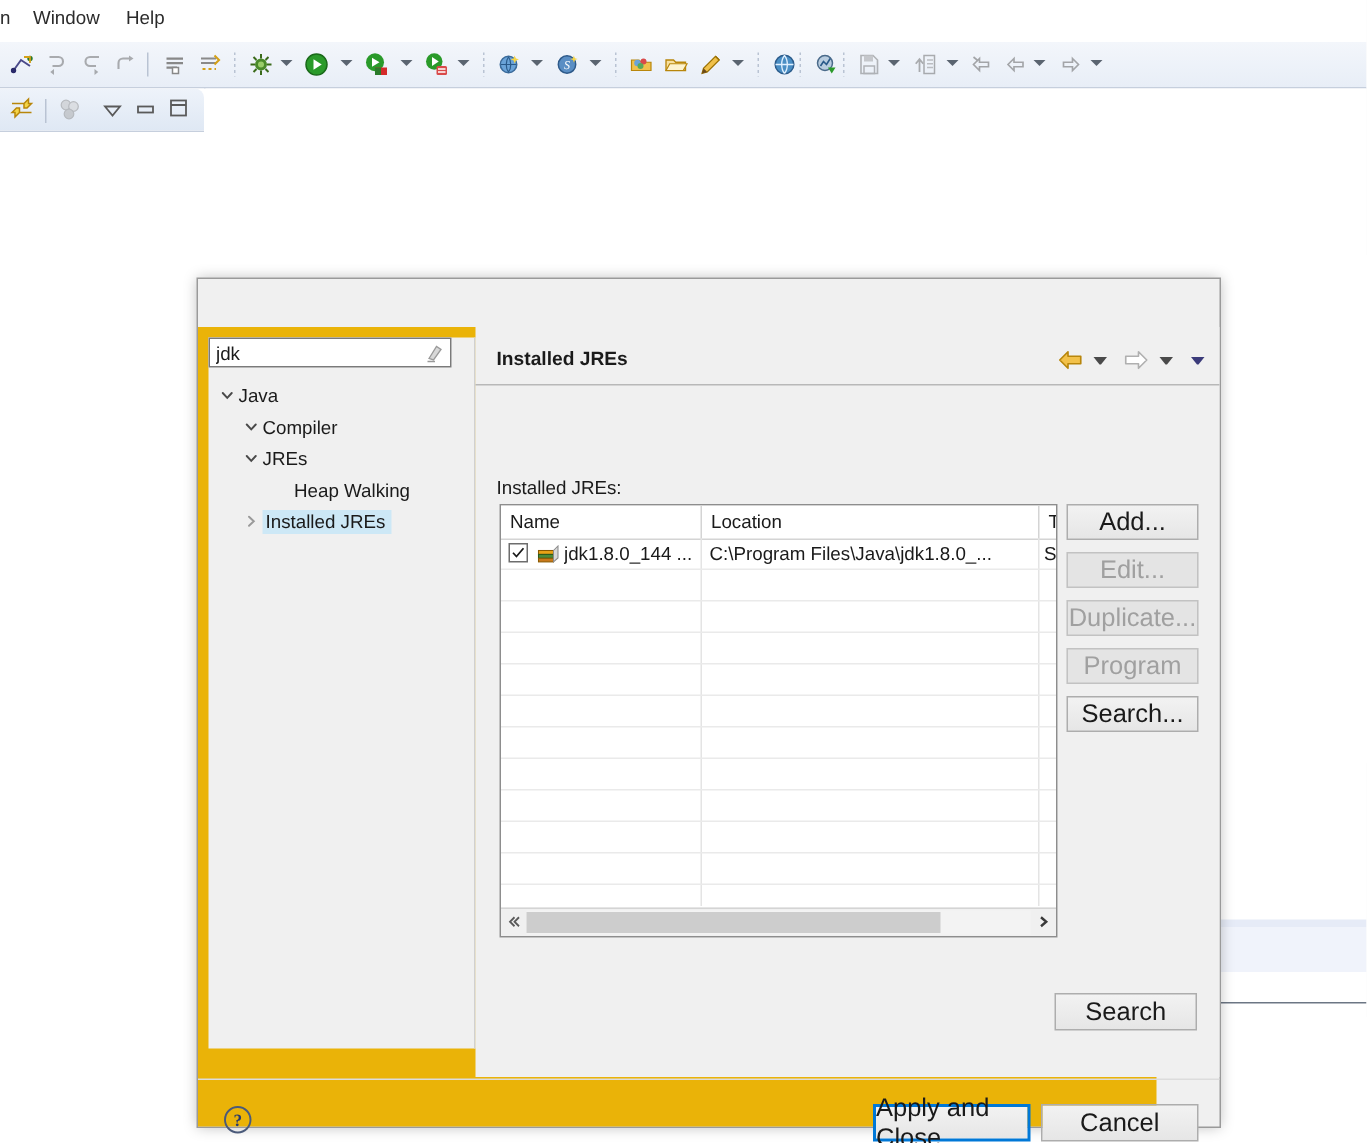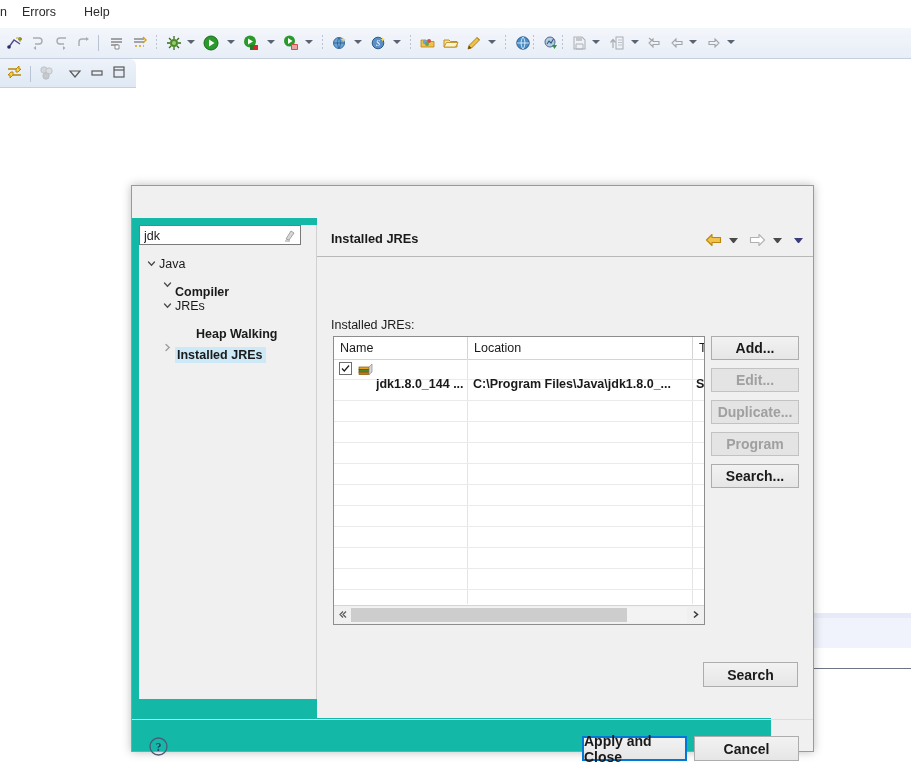--- a/index.html
+++ b/index.html
@@ -96,21 +96,21 @@
     font-size: 12.5px; color: #1a1a1a; letter-spacing: .1px;
   }
   .win-btn {
     position: absolute; top: 0; width: 46px; height: 31px;
     display: flex; align-items: center; justify-content: center;
     cursor: default;
   }
 
   .dlg-body {
     position: absolute; left: 0; top: 32px; width: 639px; height: 533px;
-    background: #14b8a6;
+    background: #eab308;
   }
 
   
   .tree-pane {
     position: absolute; left: 7px; top: 7px;
     width: 177px; height: 474px;
     background: #f0f0f0;
     border-right: 1px solid #d0d0d0;
   }
   .search-box {
@@ -133,21 +133,21 @@
     font-size: 12.5px; color: #1a1a1a; white-space: nowrap;
   }
   .tree-row .twisty {
     width: 16px; height: 21px; display: flex; align-items: center; justify-content: center;
     flex: 0 0 16px;
   }
   .tree-row .tlabel { padding-right: 4px; }
   .tree-row.selected .tlabel {
     background: #cde8f6; padding: 1px 4px 1px 2px;
   }
-  .bold { font-weight: bold; margin-top: 15px; }
+  .bold { font-weight: normal; }
 
   
   .content-pane {
     position: absolute; left: 185px; top: 0px;
     width: 496px; height: 500px;
     background: #f0f0f0;
   }
   .content-header {
     position: absolute; left: 0; top: 7px; width: 496px; height: 31px;
     border-bottom: 1px solid #b8b8b8;
@@ -231,43 +231,42 @@
   .hs-thumb {
     position: absolute; left: 17px; top: 2px; width: 276px; height: 14px;
     background: #cdcdcd;
   }
 
   
   .btn {
     position: absolute;
     background: linear-gradient(to bottom, #f2f2f2 0%, #e6e6e6 100%);
     border: 1px solid #adadad;
-    font-size: 14px; color: #1a1a1a;
+    font-size: 17px; color: #1a1a1a;
     display: flex; align-items: center; justify-content: center;
     box-sizing: border-box; cursor: default;
     font-family: "Liberation Sans", sans-serif;
-    font-weight: bold;
   }
   .btn.disabled { color: #a0a0a0; background: #e4e4e4; border-color: #c2c2c2; }
   .btn.default { border: 2px solid #0078d7; }
 
   .sep-line {
     position: absolute; left: 0; top: 501px; width: 681px; height: 1px;
     background: #dcdcdc;
   }
   .help-icon { position: absolute; left: 17px; top: 18px; }
 </style>
 </head>
 <body>
 
 <div id="root">
 
   <div class="ide-menubar">
     <span class="menu-item" style="left:0px">n</span>
-    <span class="menu-item" style="left:22px">Errors</span>
+    <span class="menu-item" style="left:22px">Window</span>
     <span class="menu-item" style="left:84px">Help</span>
   </div>
 
   <div class="ide-toolbar">
 
     <div class="tb" style="left:6px">
       <svg width="16" height="16" viewBox="0 0 16 16">
           <path d="M2 12 L7 5 L13 9" stroke="#4a4a8a" stroke-width="1.3" fill="none"></path>
           <circle cx="2" cy="12" r="1.8" fill="#2a2a6a"></circle>
           <circle cx="13" cy="4" r="1.8" fill="#2a7a2a"></circle>

